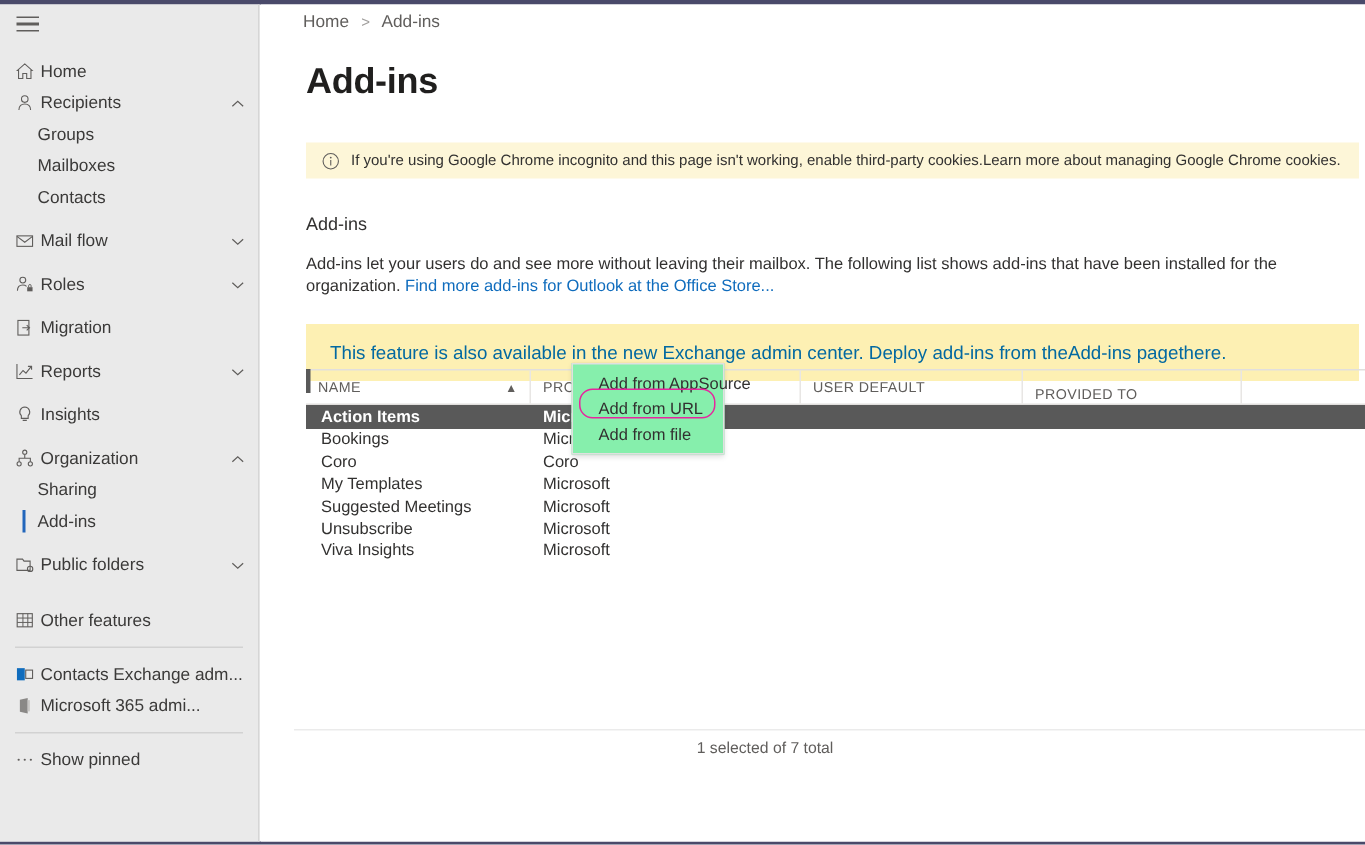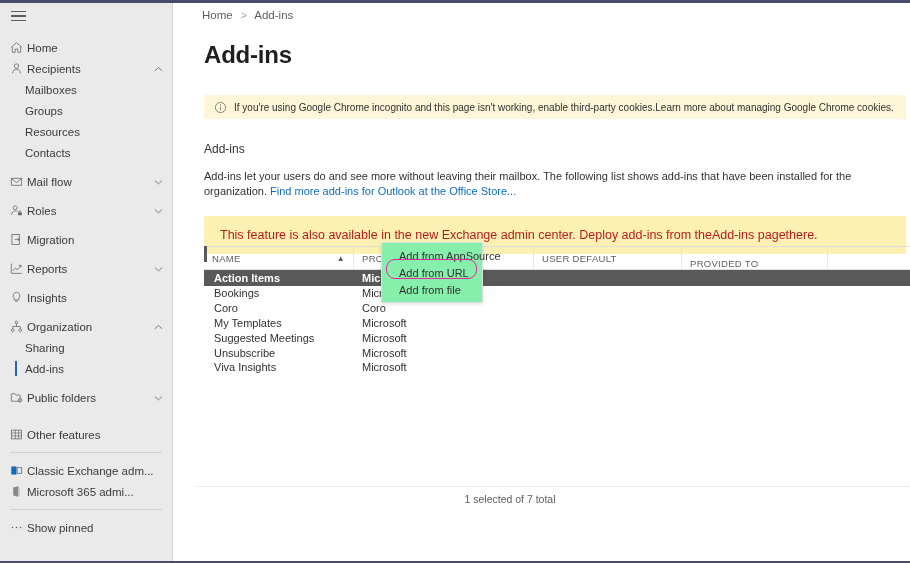--- a/index.html
+++ b/index.html
@@ -48,21 +48,21 @@
   .notice .info-ico{width:13px;height:13px;margin-right:7px;color:#605e5c;}
   .notice .txt{font-size:10px;color:#323130;}
   .notice a{color:#0f6cbd;text-decoration:none;}
 
   .section-label{margin:23px 0 0 30px;font-size:12px;color:#323130;}
   .section-desc{margin:13px 4px 0 30px;font-size:11px;color:#323130;line-height:1.35;}
   .section-desc a{color:#0f6cbd;text-decoration:none;}
 
   .feature-banner{margin:17px 4px 0 30px;background:#fdf0b3;height:38px;
                   display:flex;align-items:center;padding:0 16px;box-sizing:border-box;}
-  .feature-banner .txt{font-size:12.5px;color:#b91c1c;}
+  .feature-banner .txt{font-size:12.5px;color:#0369a1;}
   .feature-banner a{color:#2266bb;text-decoration:none;}
 
   
   .toolbar{margin:15px 0 0 28px;display:flex;align-items:center;gap:0;height:20px;}
   .tbtn{display:flex;align-items:center;justify-content:center;height:18px;
         cursor:pointer;color:#323130;}
   .tbtn.plus{width:18px;}
   .tbtn.caret{width:10px;font-size:7px;color:#3b3a39;margin-right:8px;}
   .tbtn.pencil{width:20px;}
   .tbtn.trash{width:20px;color:#c8c6c4;}
@@ -135,27 +135,24 @@
           </svg>
       </span>
       <span class="lbl">Recipients</span>
       <span class="chev">
         <svg width="9" height="6" viewBox="0 0 10 6">
             <path d="M1 5 L5 1.3 L9 5" fill="none" stroke="#605e5c" stroke-width="0.9"></path>
           </svg>
       </span>
     </div>
     <div class="nav-sub">
+      <span>Groups</span>
+    </div>
+    <div class="nav-sub">
       <span>Mailboxes</span>
-    </div>
-    <div class="nav-sub">
-      <span>Groups</span>
-    </div>
-    <div class="nav-sub">
-      <span>Resources</span>
     </div>
     <div class="nav-sub">
       <span>Contacts</span>
     </div>
 
     <div class="nav-spacer"></div>
 
     <div class="nav-item">
       <span class="ico">
         <svg width="13" height="13" viewBox="0 0 16 16">
@@ -291,21 +288,21 @@
 
     <div class="nav-rule"></div>
 
     <div class="nav-item">
       <span class="ico">
         <svg width="13" height="13" viewBox="0 0 16 16">
             <rect x="1.6" y="3" width="6.4" height="10" fill="#0f6cbd"></rect>
             <rect x="8.8" y="4.6" width="5.6" height="6.8" fill="none" stroke="#605e5c" stroke-width="0.9"></rect>
           </svg>
       </span>
-      <span class="lbl">Classic Exchange adm...</span>
+      <span class="lbl">Contacts Exchange adm...</span>
     </div>
 
     <div class="nav-item">
       <span class="ico">
         <svg width="13" height="13" viewBox="0 0 16 16">
             <path d="M4 3 L10.4 1.6 L10.4 14.4 L4 13 Z" fill="#8a8886"></path>
             <rect x="10.4" y="3.4" width="1.8" height="9.2" fill="#c8c6c4"></rect>
           </svg>
       </span>
       <span class="lbl">Microsoft 365 admi...</span>

